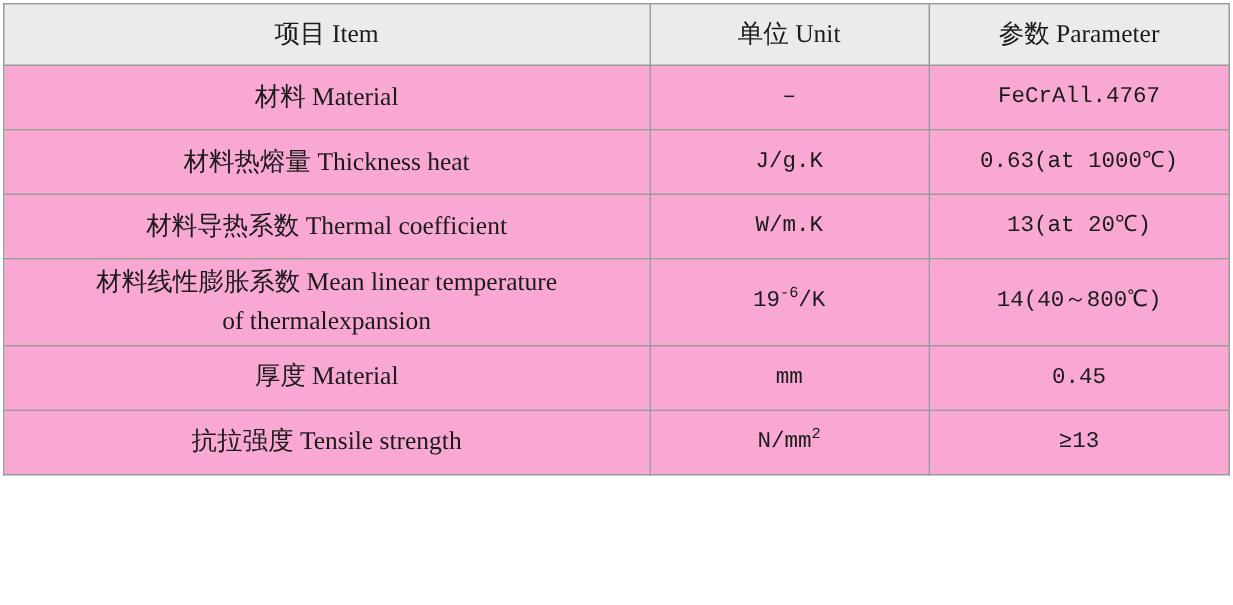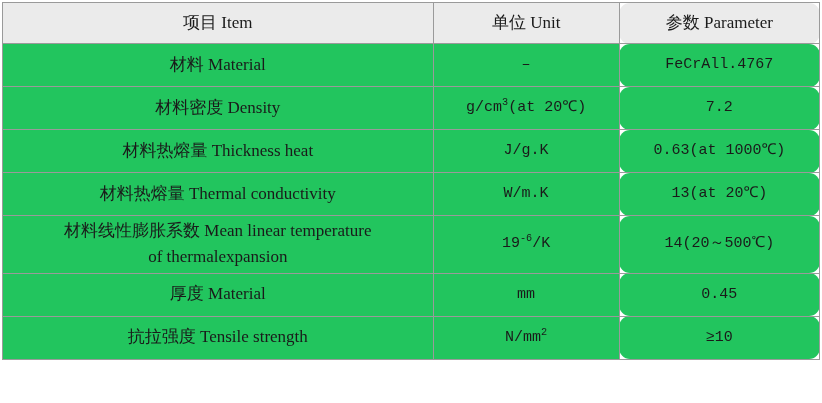--- a/index.html
+++ b/index.html
@@ -32,35 +32,34 @@
     padding: 2px 17px;
     line-height: 1.35;
   }
   #spec-table thead th {
     background: #ebebeb;
     height: 36px;
     font-size: 17px;
     font-family: "Liberation Serif", serif;
   }
   #spec-table tbody td {
-    background: #22c55e;
+    background: #f9a8d4;
     height: 38px;
   }
   .col-item {
     font-size: 17px;
     font-family: "Liberation Serif", serif;
   }
   .col-unit {
     font-size: 15px;
     font-family: "Liberation Mono", monospace;
   }
   .col-param {
     font-size: 15px;
     font-family: "Liberation Mono", monospace;
-    border-radius: 11px;
   }
   .row-tall td { height: 66px; }
   .cell-multiline {
     display: block;
     line-height: 1.55;
   }
   .underline-wavy {
     text-decoration-style: solid;
   }
   sup {
@@ -86,54 +85,49 @@
     </tr>
   </thead>
   <tbody>
 
     <tr>
       <td class="col-item">材料 Material</td>
       <td class="col-unit"><span>–</span></td>
       <td class="col-param">FeCrAll.4767</td>
     </tr>
 
-    <tr>
-      <td class="col-item">材料密度 Density</td>
-      <td class="col-unit"><span>g/cm</span><sup>3</sup><span>(at 20℃)</span></td>
-      <td class="col-param">7.2</td>
-    </tr>
 
 
     <tr>
       <td class="col-item">材料热熔量 Thickness heat</td>
       <td class="col-unit"><span>J/g.K</span></td>
       <td class="col-param">0.63(at 1000℃)</td>
     </tr>
 
     <tr>
-      <td class="col-item">材料热熔量 Thermal conductivity</td>
+      <td class="col-item">材料导热系数 Thermal coefficient</td>
       <td class="col-unit"><span>W/m.K</span></td>
       <td class="col-param">13(at 20℃)</td>
     </tr>
 
     <tr class="row-tall">
       <td class="col-item">
         <span class="cell-multiline">材料线性膨胀系数 Mean linear temperature</span>
         <span class="cell-multiline underline-wavy">of thermalexpansion</span>
       </td>
       <td class="col-unit"><span>19</span><sup>-6</sup><span>/K</span></td>
-      <td class="col-param">14(20～500℃)</td>
+      <td class="col-param">14(40～800℃)</td>
     </tr>
 
     <tr>
       <td class="col-item">厚度 Material</td>
       <td class="col-unit"><span>mm</span></td>
       <td class="col-param">0.45</td>
     </tr>
 
     <tr>
       <td class="col-item">抗拉强度 Tensile strength</td>
       <td class="col-unit"><span>N/mm</span><sup>2</sup></td>
-      <td class="col-param">≥10</td>
+      <td class="col-param">≥13</td>
     </tr>
 
   </tbody>
 </table>
 
 </body></html>

